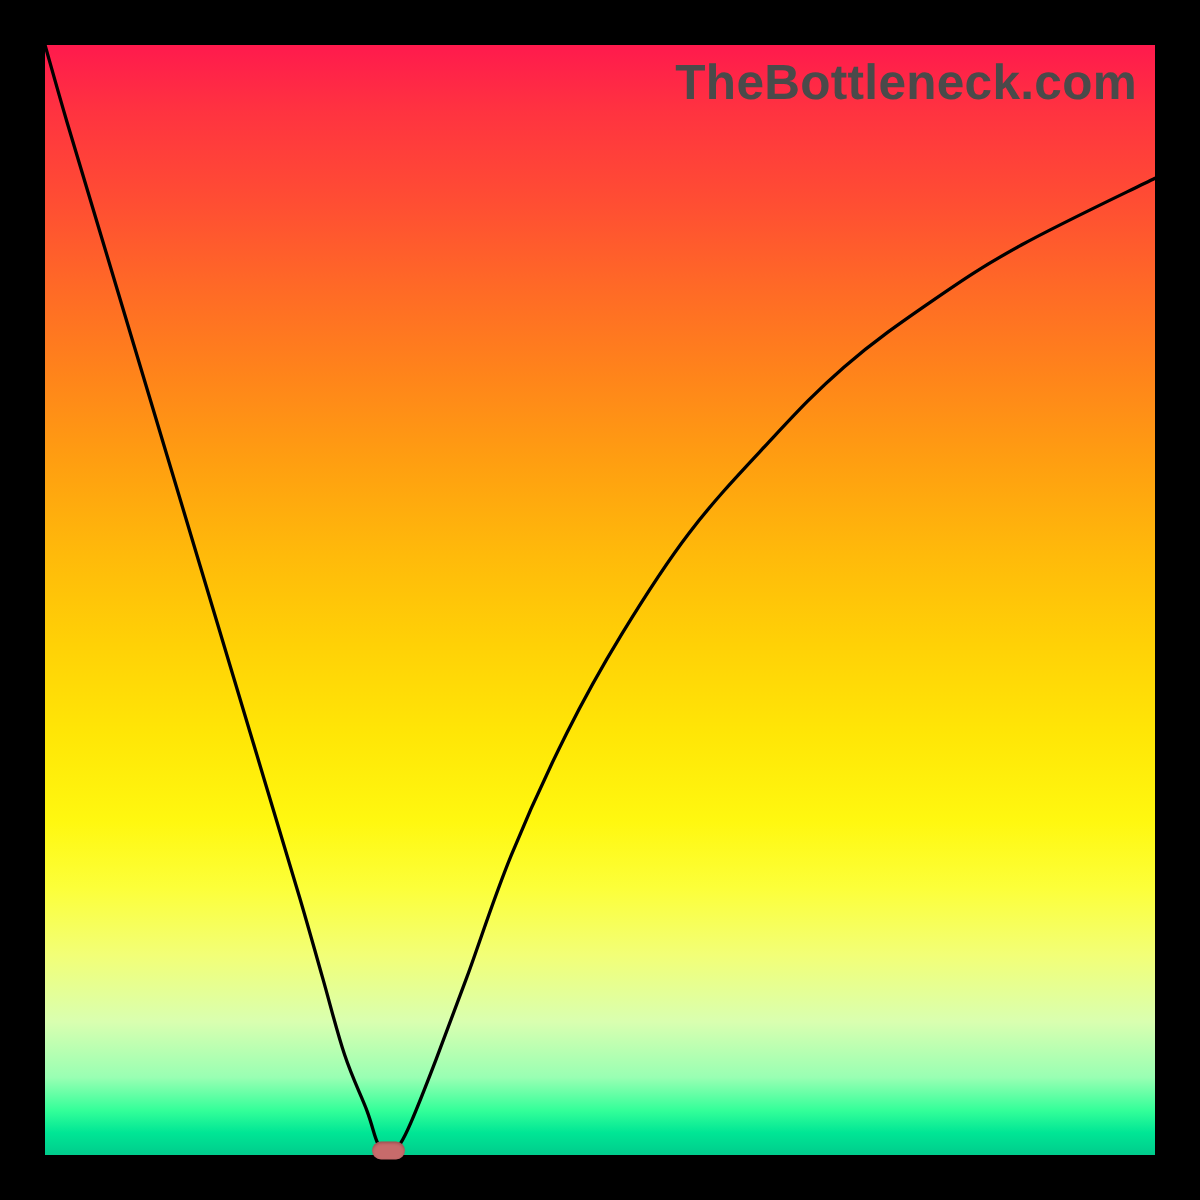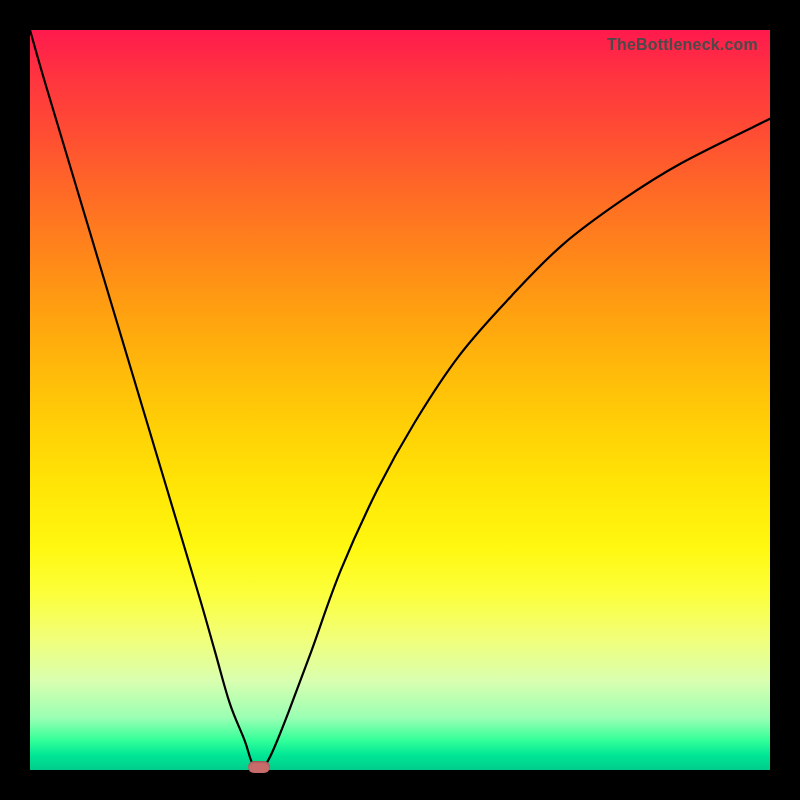--- a/index.html
+++ b/index.html
@@ -33,21 +33,21 @@
       #99ffb3 93%,
       #33ff99 96%,
       #00e695 98%,
       #00cc8c 100%);
   }
   .watermark {
     position: absolute;
     top: 6px;
     right: 12px;
     font-family: Arial, Helvetica, sans-serif;
-    font-size: 16px;
+    font-size: 33px;
     font-weight: 600;
     color: #4a4a4a;
     letter-spacing: 0.2px;
     pointer-events: none;
   }
   svg.curve {
     position: absolute;
     left: 0;
     top: 0;
     width: 740px;

